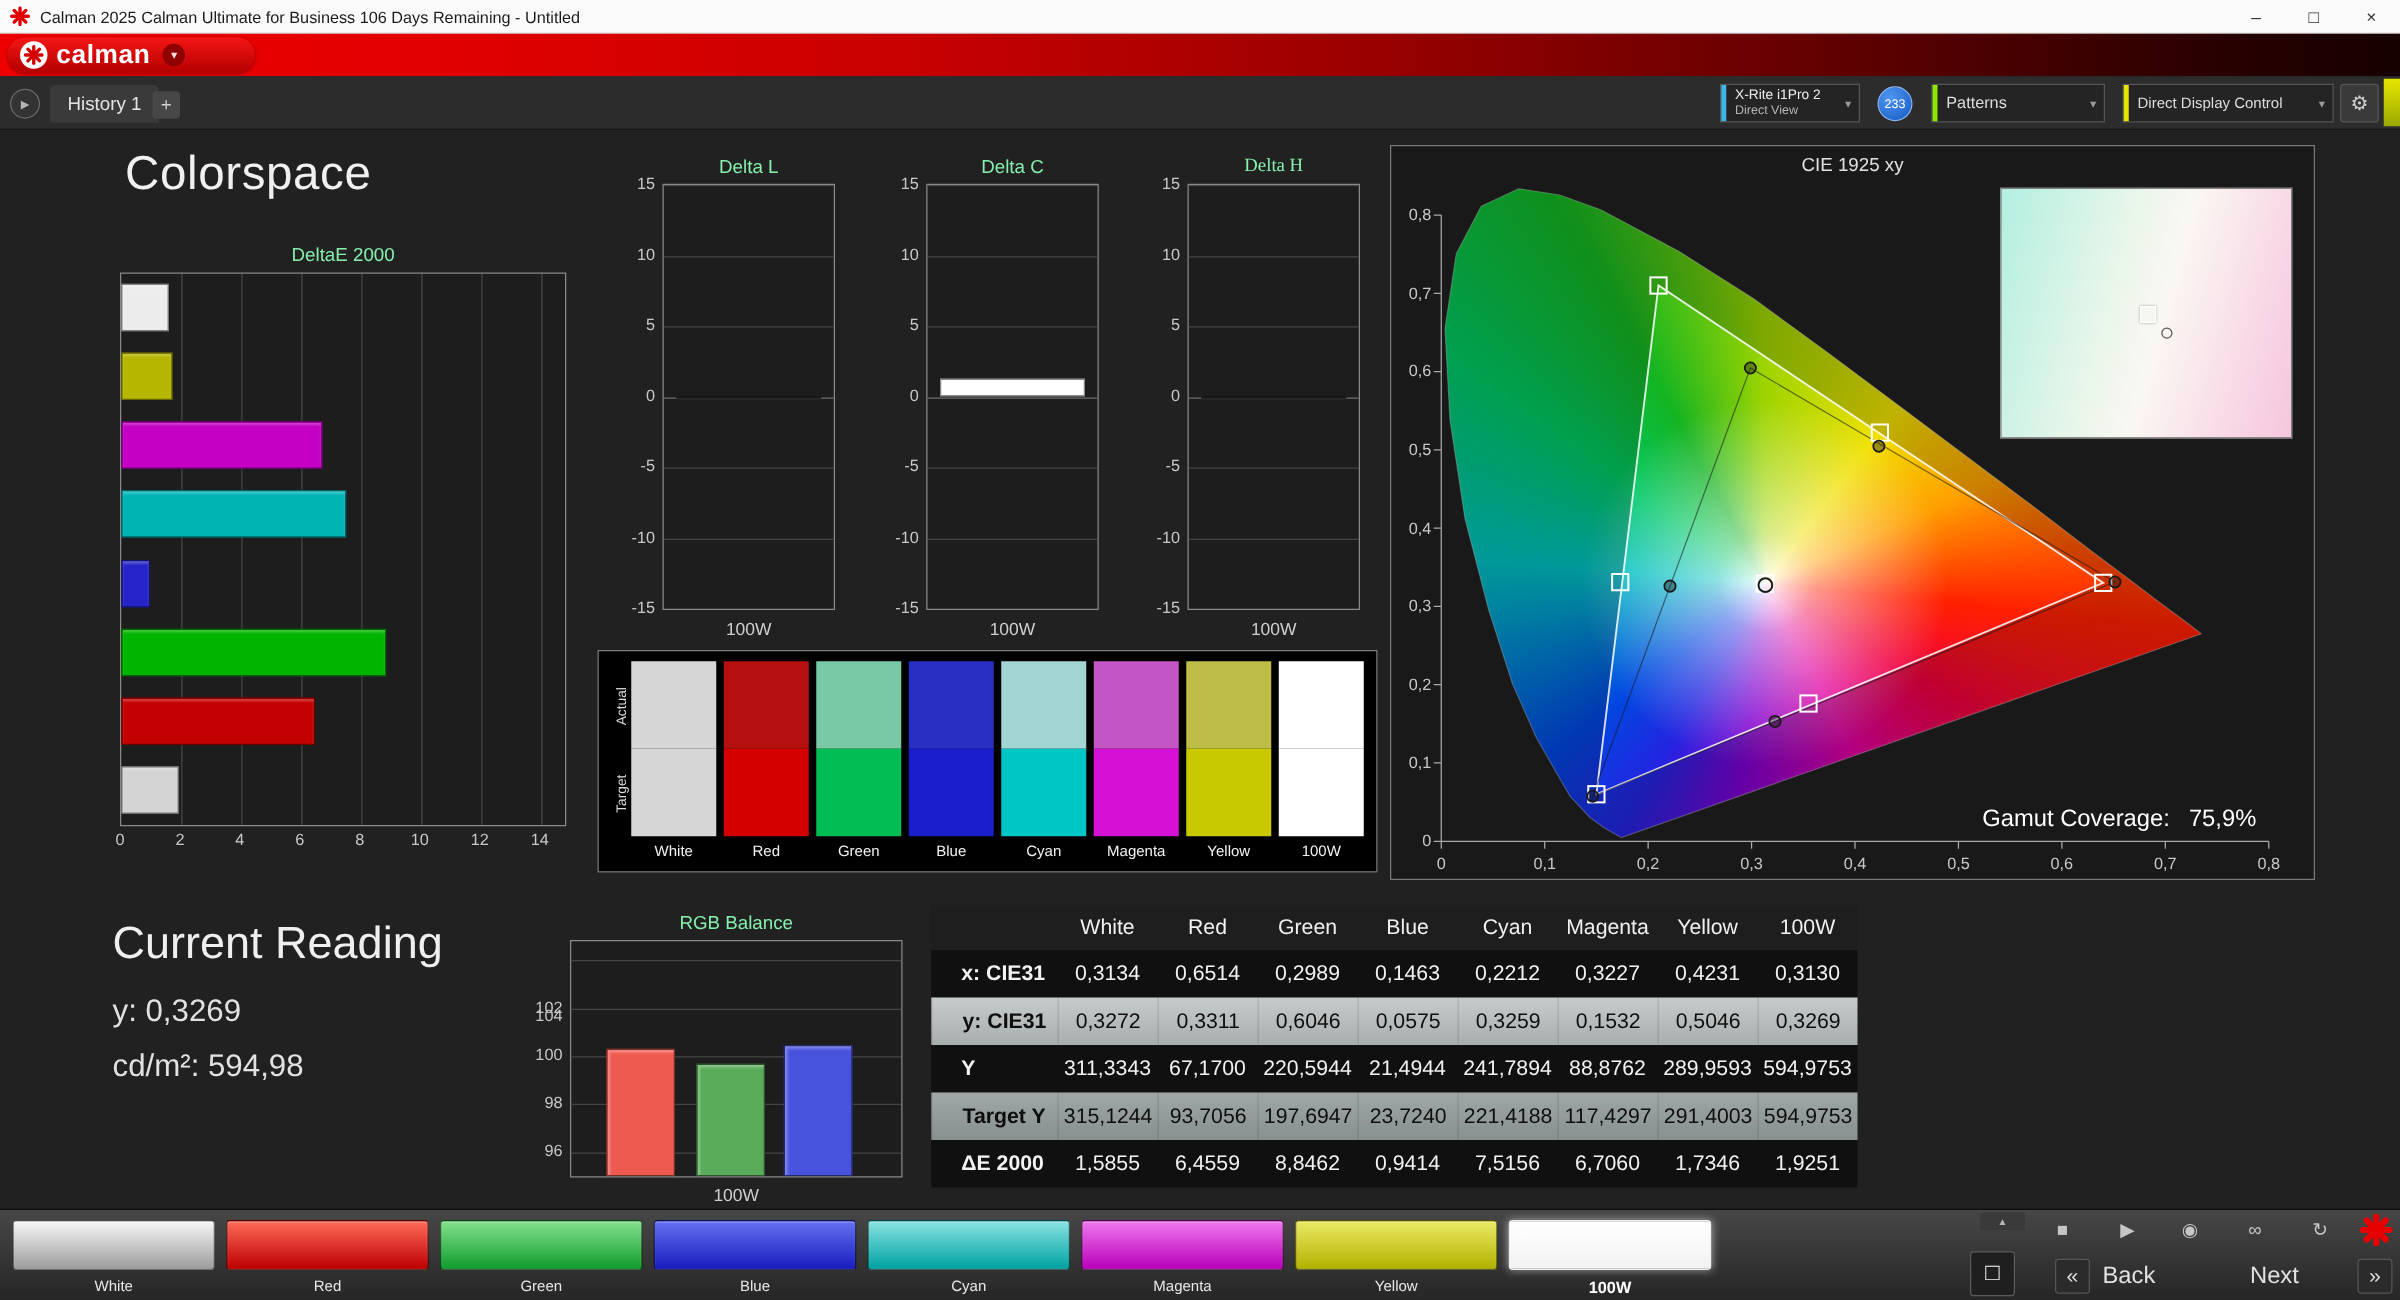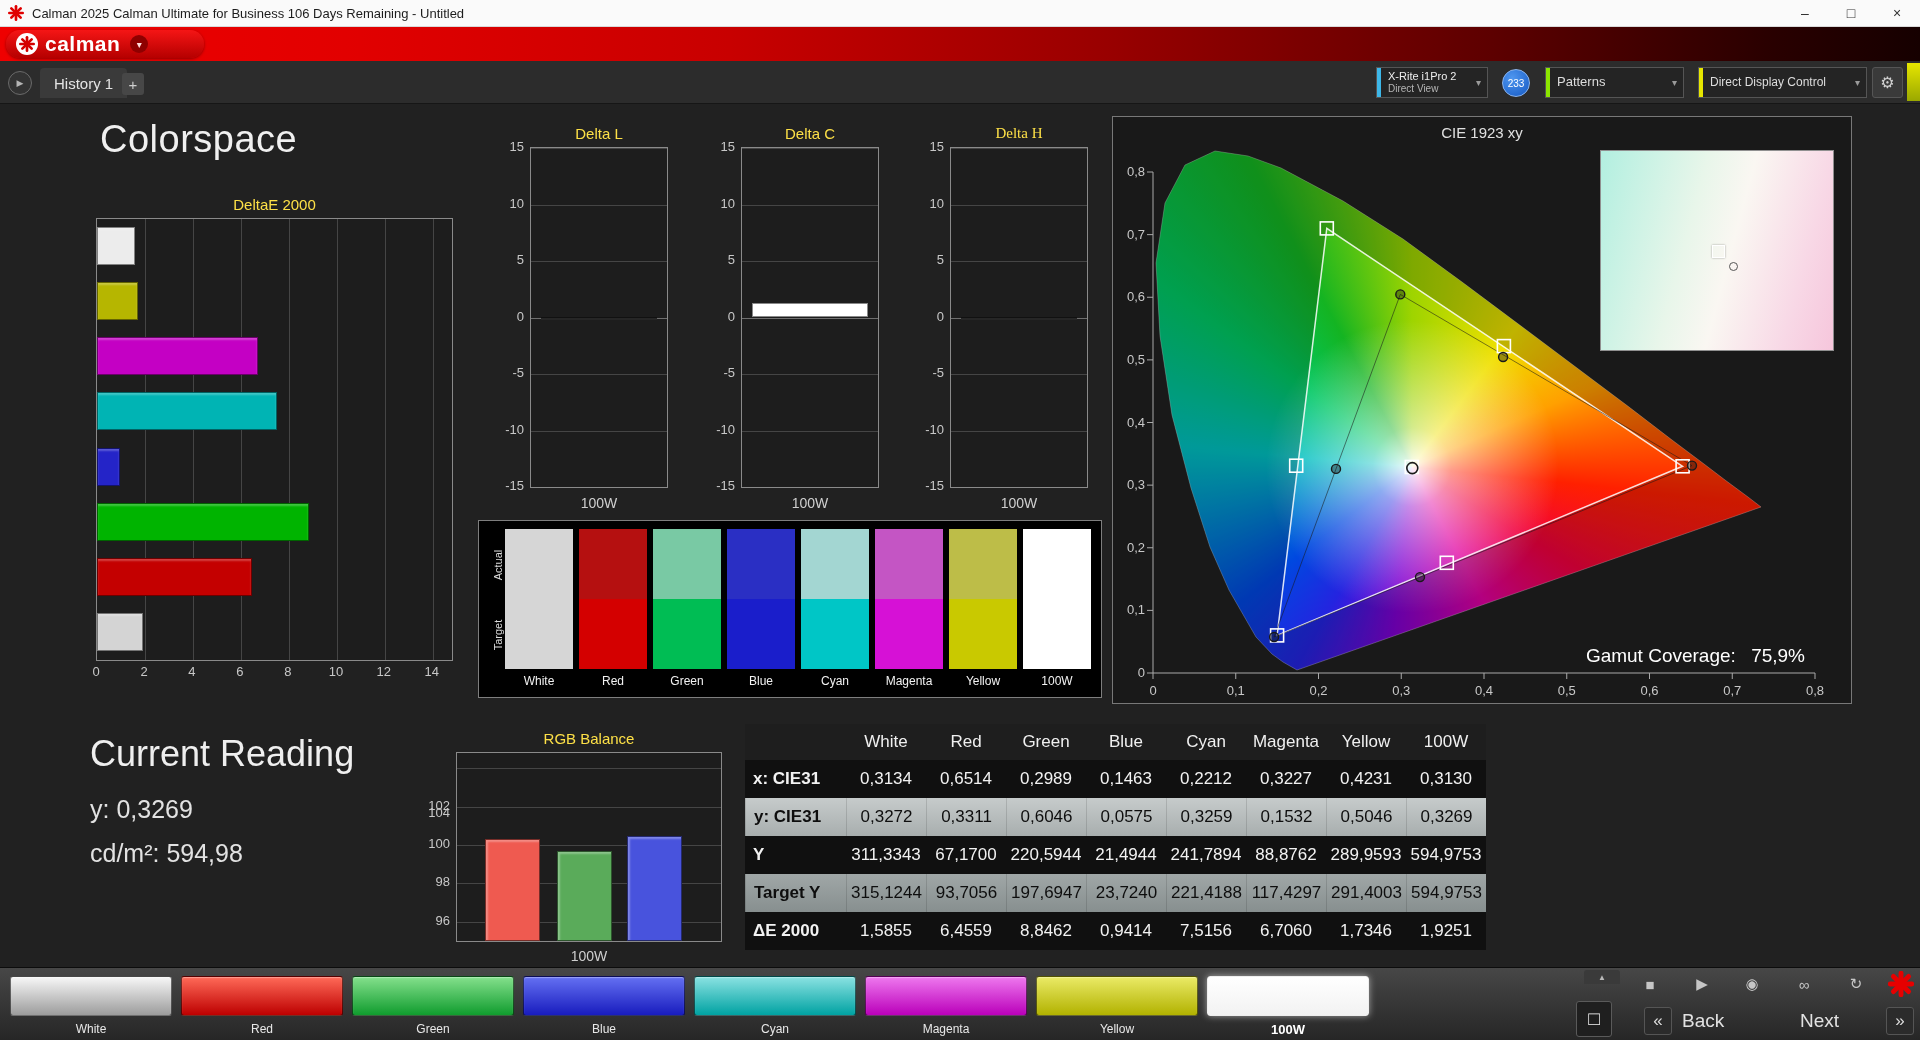--- a/index.html
+++ b/index.html
@@ -37,21 +37,21 @@
   #dd-meter .l1 { font-size:11px; color:#eee; } #dd-meter .l2 { font-size:10px; color:#b5b5b5; }
   #meter-badge { position:absolute; left:1502px; top:8px; width:28px; height:28px; border-radius:50%; background:radial-gradient(circle at 35% 30%, #4e96ef, #1559c4); border:1px solid #8ab4ee; color:#fff; font-size:10px; display:flex; align-items:center; justify-content:center; }
   #dd-patterns { left:1545px; width:139px; font-size:13px; }
   #dd-ddc { left:1698px; width:169px; font-size:12px; }
   #gear-btn { position:absolute; left:1872px; top:6px; width:31px; height:31px; background:#3a3a3a; border:1px solid #555; border-radius:3px; color:#cfcfcf; font-size:16px; display:flex; align-items:center; justify-content:center; }
   #right-strip { position:absolute; left:1907px; top:63px; width:13px; height:38px; background:linear-gradient(180deg,#e6e600,#9aa800); }
 
   
   #page-title { position:absolute; left:100px; top:118px; font-size:38px; font-weight:400; color:#f0f0f0; letter-spacing:.5px; }
 
-  .chart-title { position:absolute; text-align:center; font-size:15px; color:#fde047; }
+  .chart-title { position:absolute; text-align:center; font-size:15px; color:#86efac; }
   .plot { position:absolute; border:1px solid #8a8a8a; background:#1d1d1d; overflow:hidden; }
   .vgrid { position:absolute; top:0; bottom:0; width:1px; background:#454545; }
   .hgrid { position:absolute; left:0; right:0; height:1px; background:#454545; }
   .tick-label { position:absolute; font-size:13px; color:#c8c8c8; }
   .x-label { position:absolute; text-align:center; font-size:14px; color:#cfcfcf; }
 
   
   #swatch-panel { position:absolute; left:478px; top:520px; width:624px; height:178px; background:#000; border:1px solid #7e7e7e; }
   .sw-vlabel { position:absolute; left:-16px; width:70px; text-align:center; font-size:11px; color:#ddd; transform:rotate(-90deg); }
   .sw-col { position:absolute; top:8px; width:68px; }
@@ -77,21 +77,21 @@
 
   
   #current-reading { position:absolute; left:90px; top:733px; color:#e2e2e2; }
   #current-reading .cr-title { font-size:36px; color:#efefef; margin-bottom:12px; }
   #current-reading .cr-line { font-size:25px; line-height:44px; }
 
   
   #ctable { position:absolute; left:745px; top:724px; width:741px; font-size:17px; }
   .trow { display:flex; }
   .tcell { width:80px; height:38px; display:flex; align-items:center; justify-content:center; }
-  .tlabel { width:101px; padding-left:8px; justify-content:flex-start; font-weight:bold; }
+  .tlabel { width:101px; padding-left:24px; justify-content:flex-start; font-weight:bold; }
   .trow.thead { height:36px; color:#f0f0f0; background:#1e1e1e; }
   .trow.thead .tcell { height:36px; }
   .trow.dark { background:#101010; color:#f2f2f2; }
   .trow.silver { background:linear-gradient(180deg,#c6cbcb,#a8aeae); color:#0e0e0e; }
   .trow.gray { background:linear-gradient(180deg,#a0a7a7,#878f8f); color:#0e0e0e; }
   .trow.silver .tcell, .trow.gray .tcell { border-left:1px solid rgba(0,0,0,.12); }
 
   
   #footer { position:absolute; left:0; top:967px; width:1920px; height:73px; background:linear-gradient(180deg,#474747,#262626); border-top:1px solid #0c0c0c; }
   .pat-wrap { position:absolute; top:8px; width:162px; }
@@ -306,21 +306,21 @@
         <div class="sw-name">Yellow</div>
       </div>
       <div class="sw-col" style="left: 544px;">
         <div class="sw-box" style="background: rgb(255, 255, 255);"></div>
         <div class="sw-box" style="background: rgb(255, 255, 255);"></div>
         <div class="sw-name">100W</div>
       </div>
     </div>
 
   <div id="cie-panel">
-    <div id="cie-title">CIE 1923 xy</div>
+    <div id="cie-title">CIE 1925 xy</div>
     <div id="cie-canvas" style="clip-path: path(&quot;M 184 553 L 170 545 L 159 537 L 143 520 L 116 473 L 97 430 L 78 371 L 59 298 L 47 219 L 43 146 L 52 86 L 72 48 L 102 34 L 135 39 L 168 51 L 230 84 L 290 122 L 349 165 L 408 209 L 464 251 L 516 290 L 559 323 L 591 347 L 612 363 L 635 380 L 648 390 Z&quot;);"></div>
     <svg id="cie-svg" width="740" height="588">
         <defs>
           <clipPath id="cieclip">
             <path d="M184,553L170,545L159,537L143,520L116,473L97,430L78,371L59,298L47,219L43,146L52,86L72,48L102,34L135,39L168,51L230,84L290,122L349,165L408,209L464,251L516,290L559,323L591,347L612,363L635,380L648,390Z"></path>
           </clipPath>
         </defs>
         <path d="M184,553L170,545L159,537L143,520L116,473L97,430L78,371L59,298L47,219L43,146L52,86L72,48L102,34L135,39L168,51L230,84L290,122L349,165L408,209L464,251L516,290L559,323L591,347L612,363L635,380L648,390Z" fill="none" stroke="rgba(255,255,255,.25)" stroke-width="1"></path>
         <path d="M0,0H740V588H0Z M569.6,349.3L213.8,111.4L164.1,518.4Z" fill="rgba(0,0,0,0.2)" fill-rule="evenodd" clip-path="url(#cieclip)"></path>
         <polygon points="569.6,349.3 213.8,111.4 164.1,518.4" fill="none" stroke="rgba(255,255,255,.85)" stroke-width="1.5"></polygon>

